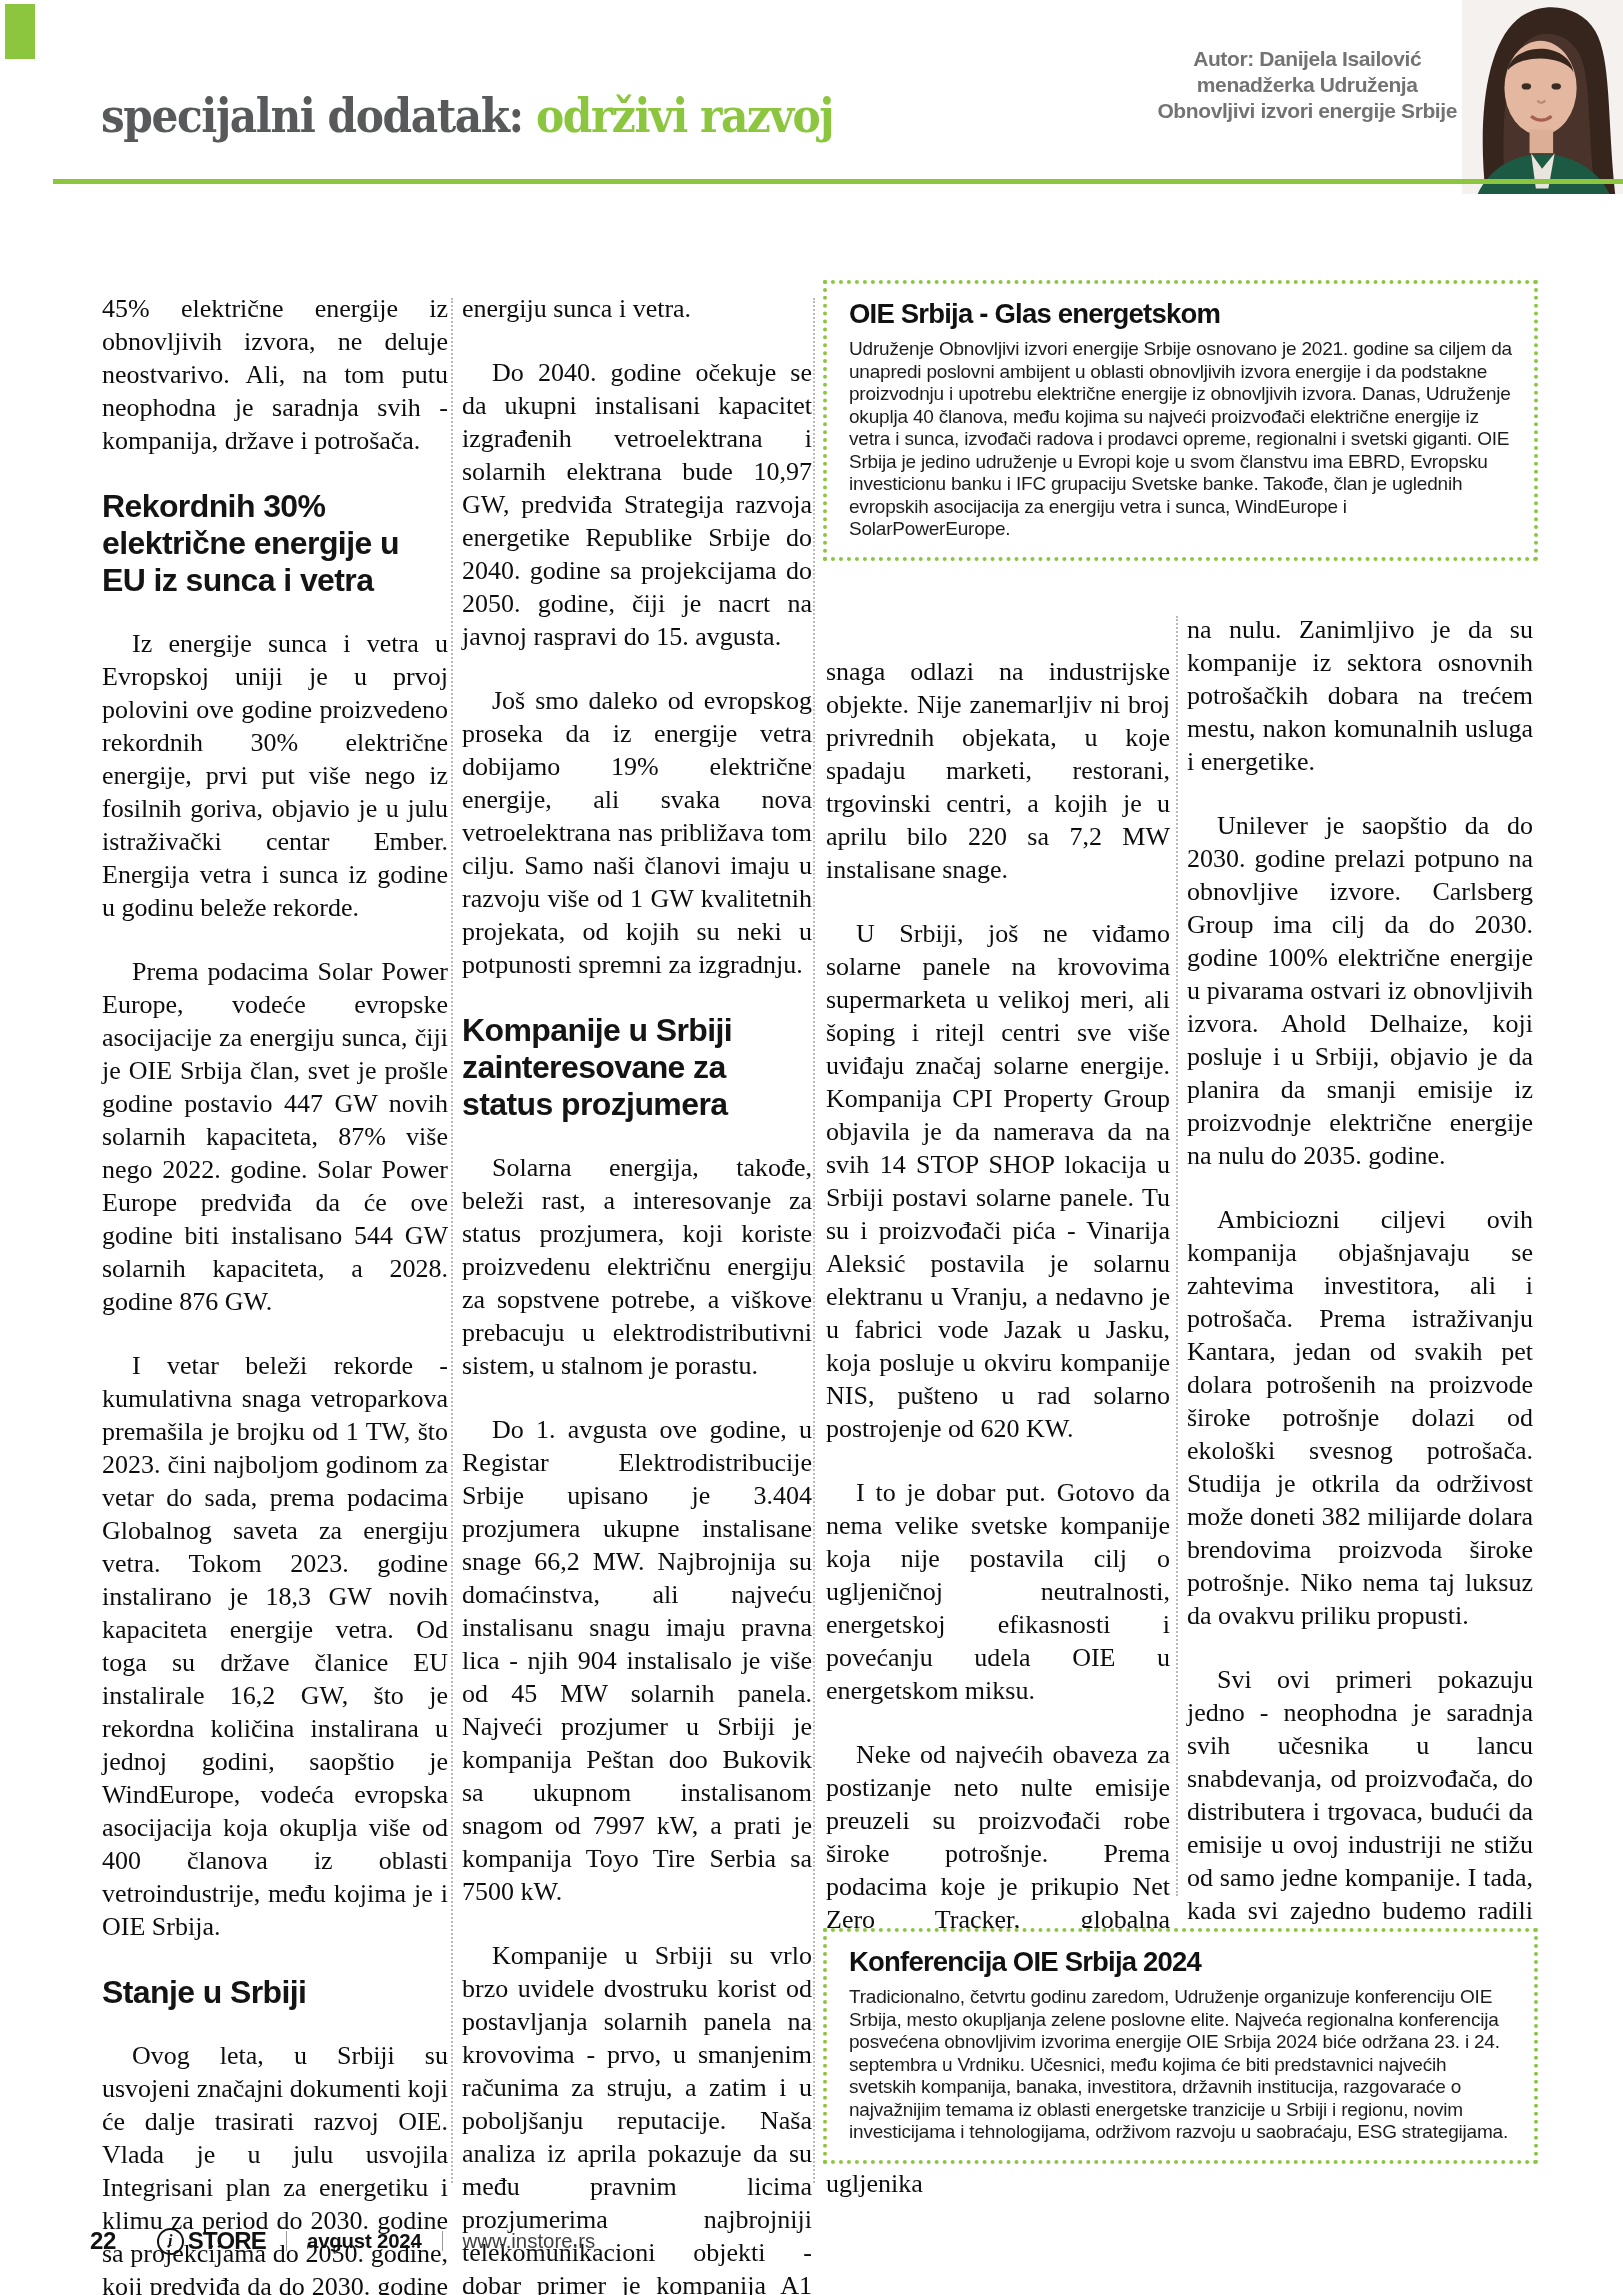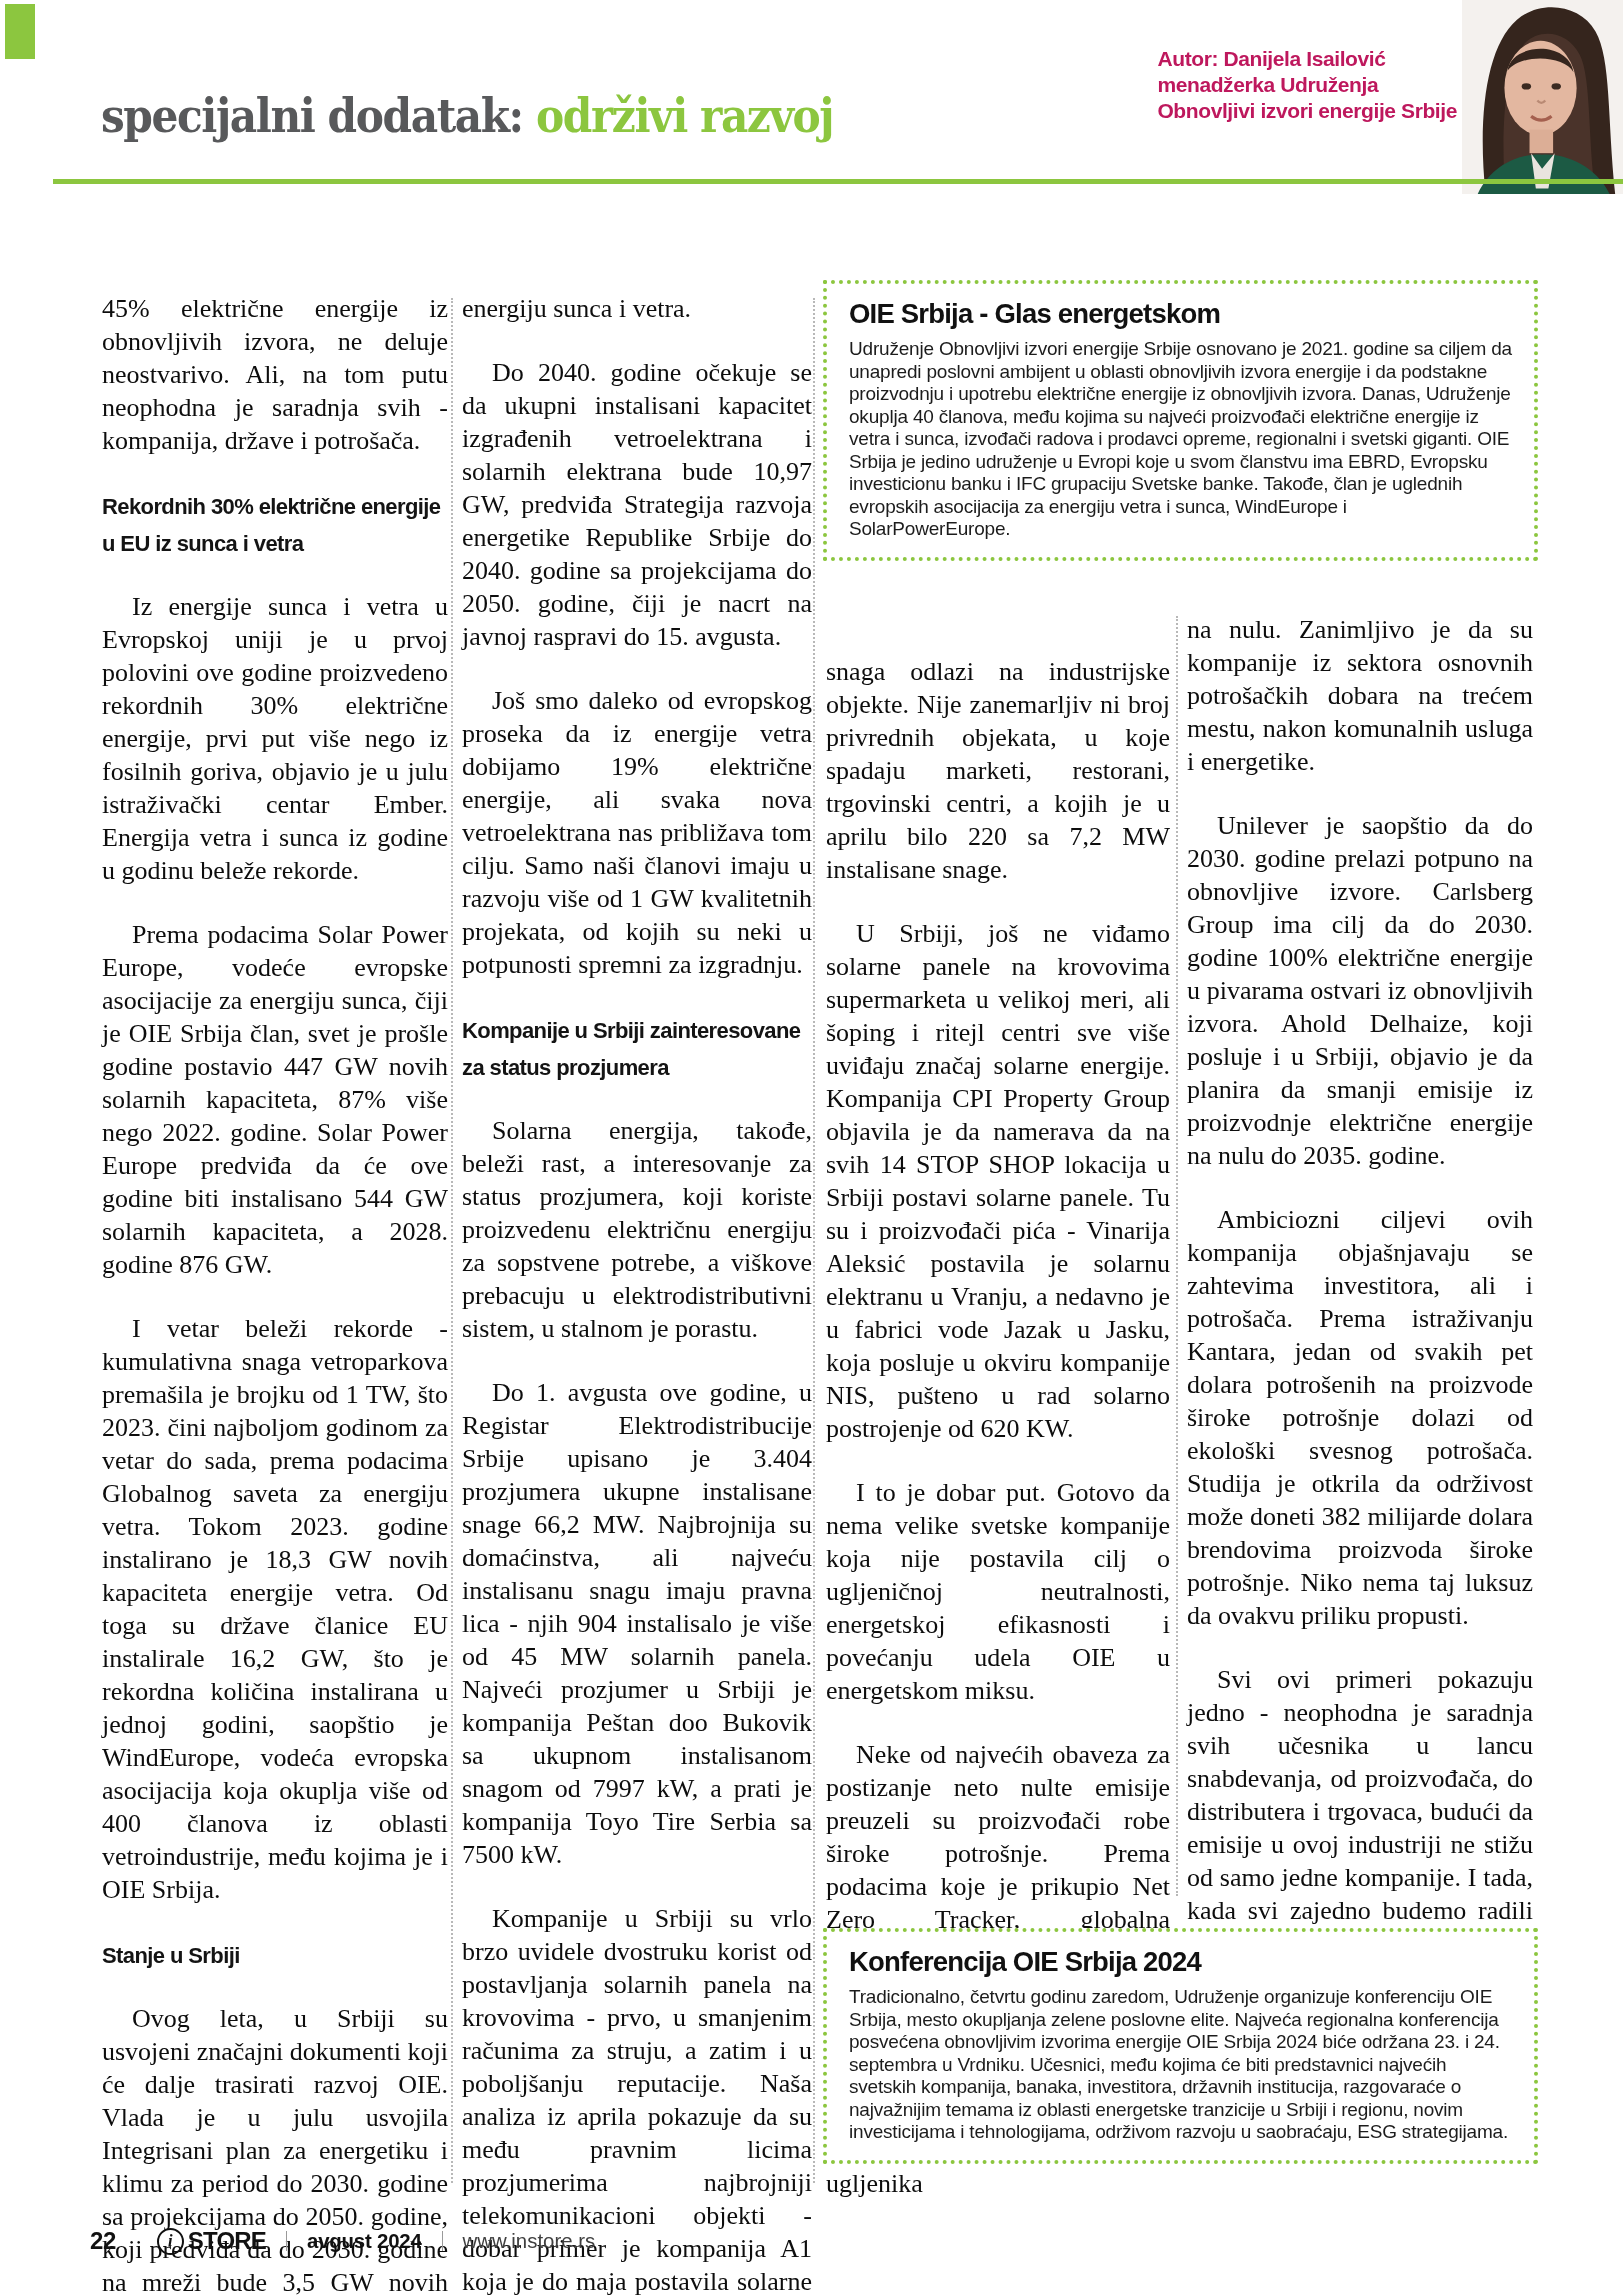--- a/index.html
+++ b/index.html
@@ -14,33 +14,33 @@
   }
   .green-square{position:absolute;left:4.7px;top:3.9px;width:30px;height:55px;background:var(--green);}
   .masthead{position:absolute;left:101px;top:88px;white-space:nowrap;}
   .masthead-inner{
     display:inline-block;transform:scaleX(.9);transform-origin:left center;
     font-family:"DejaVu Serif", serif;font-weight:bold;font-size:47px;letter-spacing:-1.6px;
   }
   .kicker-gray{color:var(--gray-title);}
   .kicker-green{color:var(--green);}
   .author{
-    position:absolute;right:166px;top:46px;text-align:left;
+    position:absolute;right:166px;top:46px;text-align:center;
     font-family:"Liberation Sans", sans-serif;font-weight:bold;font-size:21px;line-height:26px;
-    color:#be185d;letter-spacing:-0.4px;
+    color:#737373;letter-spacing:-0.4px;
   }
   .green-rule{position:absolute;left:53px;top:179px;width:1570px;height:4.7px;background:var(--green);}
   .photo{position:absolute;right:0;top:0;width:161px;height:194px;}
   .photo svg{display:block;width:100%;height:100%;}
 
   .col{position:absolute;text-align:justify;font-size:26px;line-height:33px;color:#0d0d0d;}
   .col p{margin:0 0 31px 0;text-indent:30px;}
   .col p.flush{text-indent:0;}
   .col h2{
-    font-family:"Liberation Sans", sans-serif;font-weight:700;font-size:22px;line-height:37px;
+    font-family:"Liberation Sans", sans-serif;font-weight:700;font-size:32px;line-height:37px;
     margin:3.1px 0 28px 0;text-align:left;letter-spacing:-0.6px;color:#141414;text-indent:0;
   }
   #col1{left:102px;top:292px;width:346px;}
   #col2{left:462px;top:292px;width:350px;}
   #col3{left:826px;top:613px;width:344px;margin-top:42px;}
   #col4{left:1187px;top:613px;width:346px;}
 
   .vsep{position:absolute;width:0;border-left:2.4px dotted #b8b8b8;}
   #sep1{left:451px;top:298px;height:1885px;}
   #sep2{left:813px;top:298px;height:1885px;}

